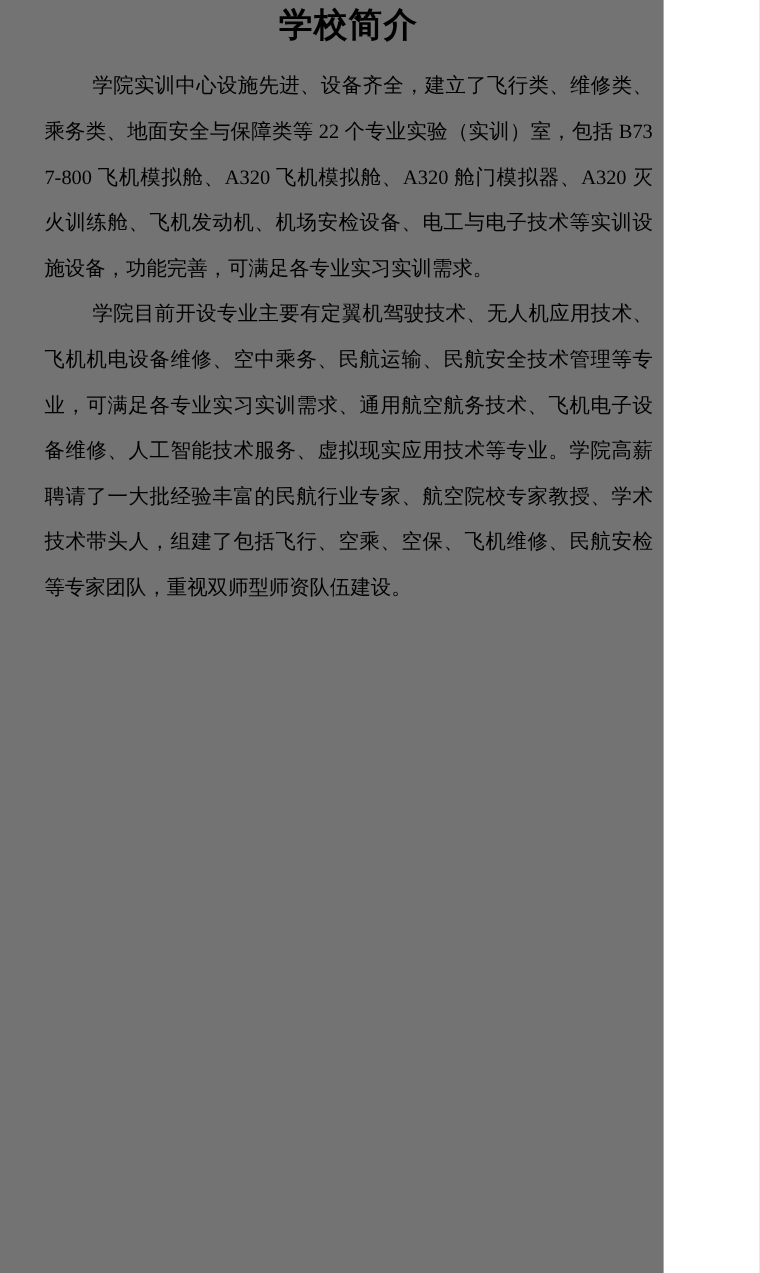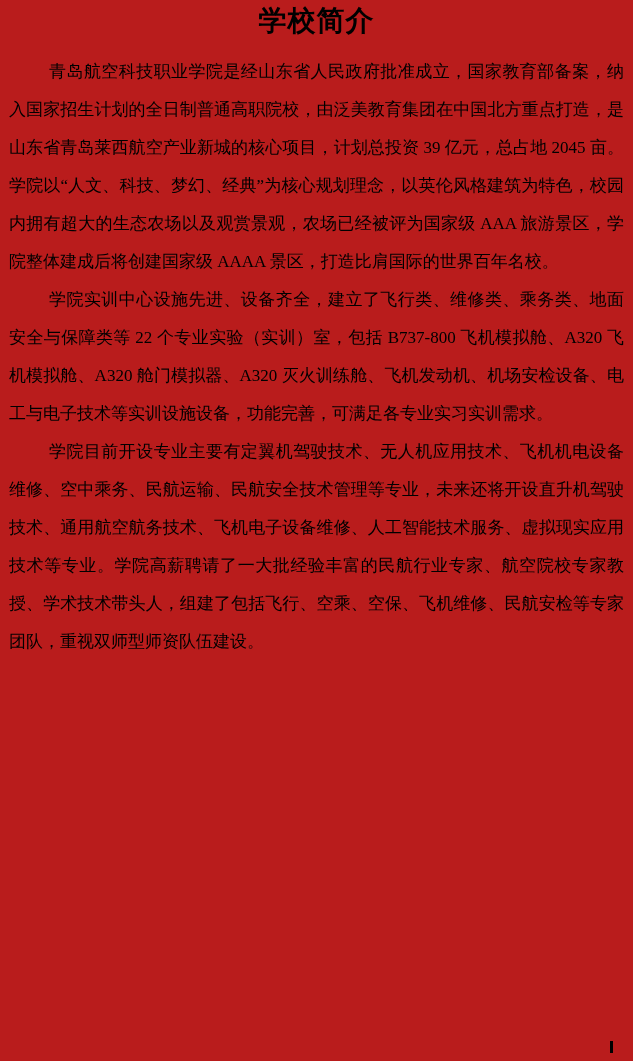--- a/index.html
+++ b/index.html
@@ -2,26 +2,27 @@
 <html><head>
   <meta charset="utf-8">
   <style>
     html, body {
       margin: 0;
       padding: 0;
       background: #ffffff;
     }
     .page {
       position: relative;
-      width: 633px;
+      width: 525px;
       height: 1061px;
-      background: #b91c1c;
+      background: #737373;
       color: #000000;
       overflow: hidden;
       font-family: "Liberation Serif", serif;
+      padding-left: 28px;
     }
     .doc-title {
       margin: 0 0 13px 0;
       padding-top: 2px;
       font-family: "Liberation Sans", sans-serif;
       font-weight: bold;
       font-size: 28px;
       line-height: 38px;
       text-align: center;
       letter-spacing: 1px;
@@ -49,20 +50,19 @@
     }
   </style>
 </head>
 <body>
 
 <div class="page">
 
   <h1 class="doc-title">学校简介</h1>
 
   <div class="doc-body">
-    <p>青岛航空科技职业学院是经山东省人民政府批准成立，国家教育部备案，纳入国家招生计划的全日制普通高职院校，由泛美教育集团在中国北方重点打造，是山东省青岛莱西航空产业新城的核心项目，计划总投资 39 亿元，总占地 2045 亩。学院以“人文、科技、梦幻、经典”为核心规划理念，以英伦风格建筑为特色，校园内拥有超大的生态农场以及观赏景观，农场已经被评为国家级 AAA 旅游景区，学院整体建成后将创建国家级 AAAA 景区，打造比肩国际的世界百年名校。</p>
     <p>学院实训中心设施先进、设备齐全，建立了飞行类、维修类、乘务类、地面安全与保障类等 22 个专业实验（实训）室，包括 B737-800 飞机模拟舱、A320 飞机模拟舱、A320 舱门模拟器、A320 灭火训练舱、飞机发动机、机场安检设备、电工与电子技术等实训设施设备，功能完善，可满足各专业实习实训需求。</p>
-    <p>学院目前开设专业主要有定翼机驾驶技术、无人机应用技术、飞机机电设备维修、空中乘务、民航运输、民航安全技术管理等专业，未来还将开设直升机驾驶技术、通用航空航务技术、飞机电子设备维修、人工智能技术服务、虚拟现实应用技术等专业。学院高薪聘请了一大批经验丰富的民航行业专家、航空院校专家教授、学术技术带头人，组建了包括飞行、空乘、空保、飞机维修、民航安检等专家团队，重视双师型师资队伍建设。</p>
+    <p>学院目前开设专业主要有定翼机驾驶技术、无人机应用技术、飞机机电设备维修、空中乘务、民航运输、民航安全技术管理等专业，可满足各专业实习实训需求、通用航空航务技术、飞机电子设备维修、人工智能技术服务、虚拟现实应用技术等专业。学院高薪聘请了一大批经验丰富的民航行业专家、航空院校专家教授、学术技术带头人，组建了包括飞行、空乘、空保、飞机维修、民航安检等专家团队，重视双师型师资队伍建设。</p>
   </div>
 
   <div class="cursor-mark"></div>
 
 </div>
 
 </body></html>

